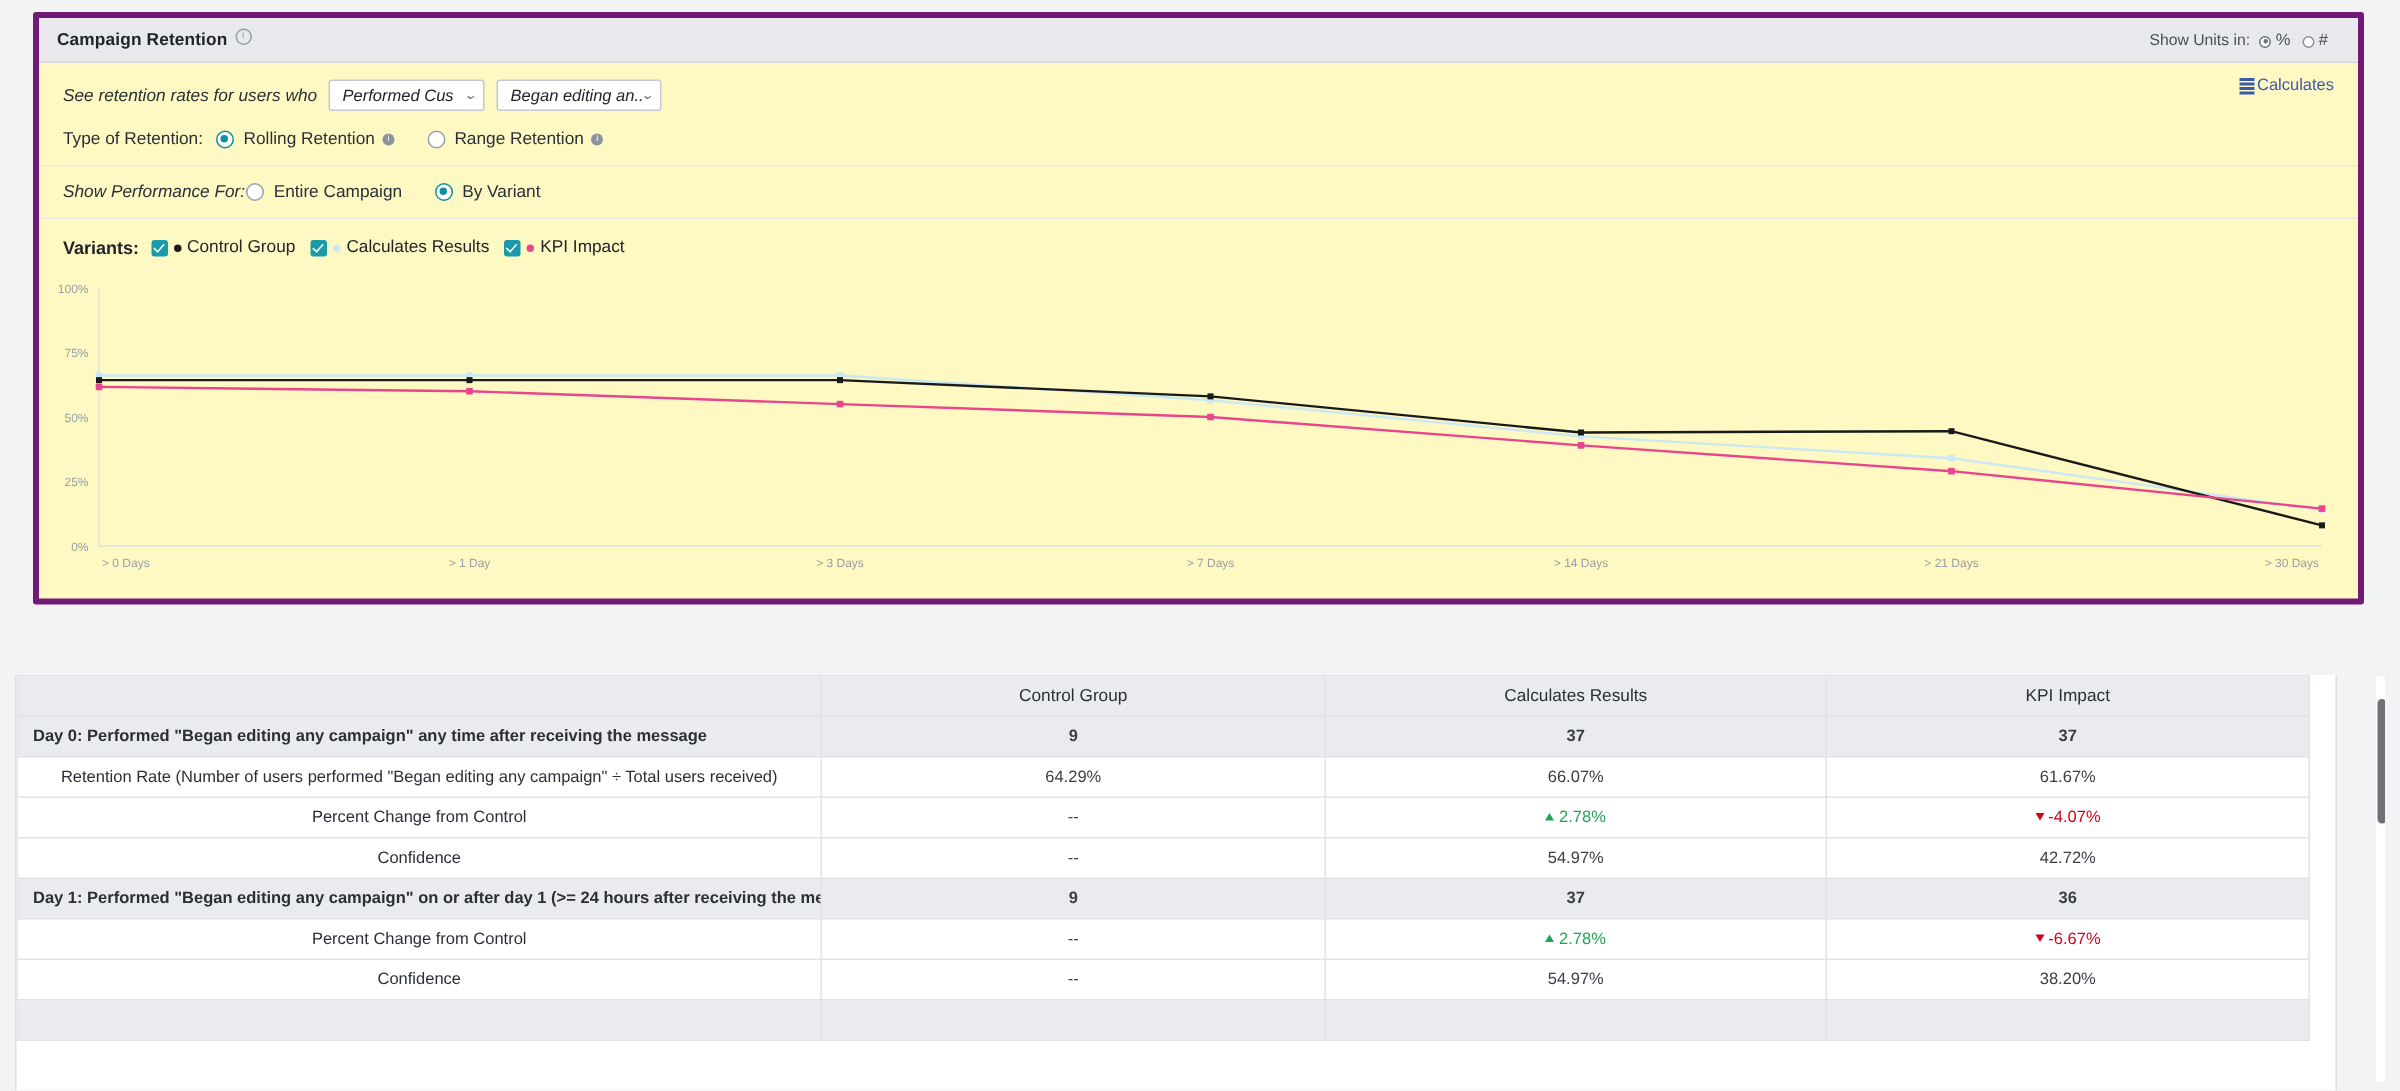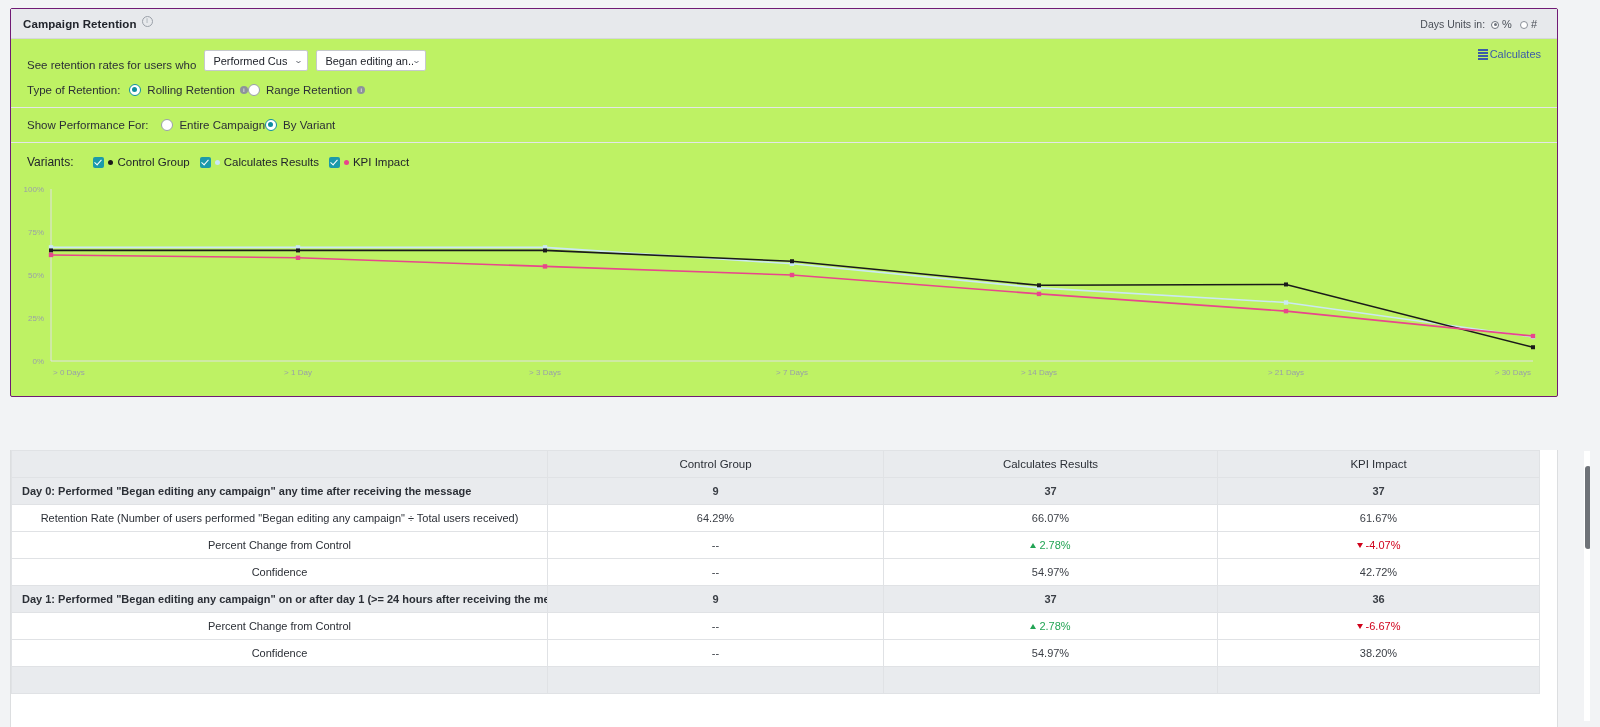--- a/index.html
+++ b/index.html
@@ -9,24 +9,24 @@
     -webkit-font-smoothing: antialiased;
   }
   #root {
     width: 1600px; height: 727px;
     position: relative;
     overflow: hidden;
     background: #f2f3f5;
   }
   .panel {
     position: absolute;
-    left: 10px; top: 8px;
+    left: 22px; top: 8px;
     width: 1546px;
-    background: #bef264;
-    border: 1px solid #701a75;
+    background: #fef9c3;
+    border: 4px solid #701a75;
     border-radius: 2px;
   }
 
   
   .panel-header {
     height: 30px;
     background: #e7e9ec;
     border-bottom: 1px solid #d5d7da;
     display: flex; align-items: center;
     padding: 0 12px;
@@ -62,22 +62,22 @@
   .mini-radio.on::after {
     content: ""; position: absolute;
     left: 1.5px; top: 1.5px; width: 3px; height: 3px;
     background: #6d737c; border-radius: 50%;
   }
   .unit-text { margin-right: 8px; font-size: 11px; }
 
   
   .controls { padding: 11px 16px 0 16px; position: relative; }
   .row-filter {
-    display: flex; align-items: flex-end;
-    font-size: 11.5px; color: #2b2f36;
+    display: flex; align-items: center;
+    font-size: 11.5px; color: #2b2f36; font-style: italic;
   }
   .row-filter .lbl { margin-right: 8px; }
   .select-box {
     border: 1px solid #c6c9cd;
     border-radius: 2px;
     background: #fff;
     height: 21px;
     display: flex; align-items: center;
     padding: 0 6px 0 8px;
     font-size: 11px; color: #21242b;
@@ -131,43 +131,43 @@
     box-sizing: border-box; display: inline-block;
     margin-right: 6px; position: relative; cursor: pointer;
     flex: none;
   }
   .radio.on { border-color: #0f8f9e; }
   .radio.on::after {
     content: ""; position: absolute; left: 2px; top: 2px;
     width: 5px; height: 5px; border-radius: 50%;
     background: #0f8f9e;
   }
-  .radio-item { display: flex; align-items: center; }
+  .radio-item { display: flex; align-items: center; margin-right: 22px; }
   .radio-item .tl { font-size: 11.5px; }
   .i-dot {
     display: inline-block; width: 8px; height: 8px;
     border-radius: 50%; background: #8d939b; color: #fff;
     font-size: 6px; line-height: 8px; text-align: center;
     margin-left: 5px;
   }
 
   .divider { height: 1px; background: #e4e6e9; }
 
   .row-perf {
     padding: 11px 16px; display: flex; align-items: center;
     font-size: 11.5px; color: #2b2f36;
   }
-  .row-perf .lbl { margin-right: 13px; }
+  .row-perf .lbl { margin-right: 1px; font-style: italic; }
 
   .row-variants {
     padding: 12px 16px 6px 16px;
     display: flex; align-items: center;
     font-size: 12px; color: #21242b;
   }
-  .row-variants .lbl { font-weight: normal; margin-right: 20px; text-align: right; }
+  .row-variants .lbl { font-weight: bold; margin-right: 8px; text-align: right; }
   .variant-chip { display: flex; align-items: center; margin-right: 10px; }
   .cbox {
     width: 11px; height: 11px; border-radius: 2px;
     background: #1b9aaa; display: inline-block;
     position: relative; margin-right: 4px; cursor: pointer;
     flex: none;
   }
   .cbox::after {
     content: ""; position: absolute;
     left: 3px; top: 1px; width: 3px; height: 6px;
@@ -252,21 +252,21 @@
 <body>
 
 <div id="root">
 
   <div class="panel">
 
     <div class="panel-header">
       <span class="panel-title">Campaign Retention</span>
       <span class="info-icon">i</span>
       <div class="header-right">
-        <span class="units-label">Days Units in:</span>
+        <span class="units-label">Show Units in:</span>
         <span class="mini-radio on"></span>
         <span class="unit-text">%</span>
         <span class="mini-radio"></span>
         <span class="unit-text">#</span>
       </div>
     </div>
 
     <div class="controls">
 
       <div class="recalc">

